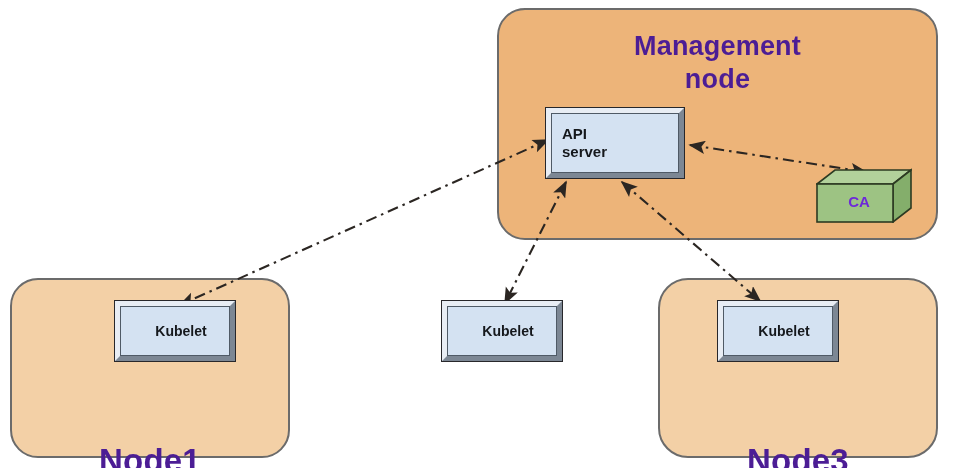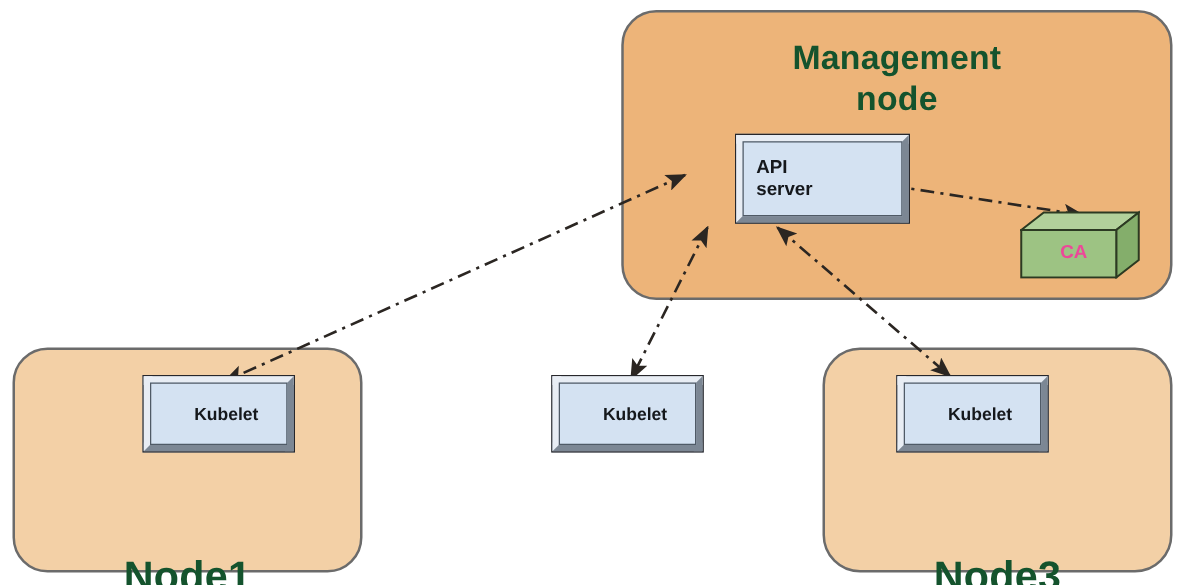--- a/index.html
+++ b/index.html
@@ -31,21 +31,21 @@
     position: absolute;
     border-radius: 28px;
     border: 2px solid #6b6b6b;
     box-sizing: border-box;
   }
   .zone-title {
     position: absolute;
     left: 0;
     width: 100%;
     text-align: center;
-    color: #14532d;
+    color: #4c1d95;
     font-weight: bold;
     letter-spacing: .2px;
     white-space: pre-line;
   }
   #mgmt-node {
     left: 497px;
     top: 8px;
     width: 441px;
     height: 232px;
     background: #edb479;
@@ -108,21 +108,20 @@
     font-weight: bold;
     line-height: 17px;
     padding-left: 10px;
     white-space: pre-line;
   }
   #api-server {
     left: 545px;
     top: 107px;
     width: 140px;
     height: 72px;
-    margin-left: 43px;
   }
   #api-server .bevel-label { font-size: 15px; line-height: 18px; }
   .kubelet-box {
     width: 122px;
     height: 62px;
     top: 300px;
   }
   .kubelet-box .bevel-label {
     text-align: center;
     padding-left: 12px;
@@ -142,21 +141,21 @@
   }
   #ca-box .ca-svg { display: block; }
   .ca-label {
     position: absolute;
     left: 10px;
     top: 26px;
     width: 66px;
     text-align: center;
     font-size: 15px;
     font-weight: bold;
-    color: #ec4899;
+    color: #6d28d9;
   }
 </style>
 </head>
 <body>
 
 <div id="canvas">
 
   <div class="zone" id="mgmt-node">
     <div class="zone-title" id="mgmt-title">Management
 node</div>

